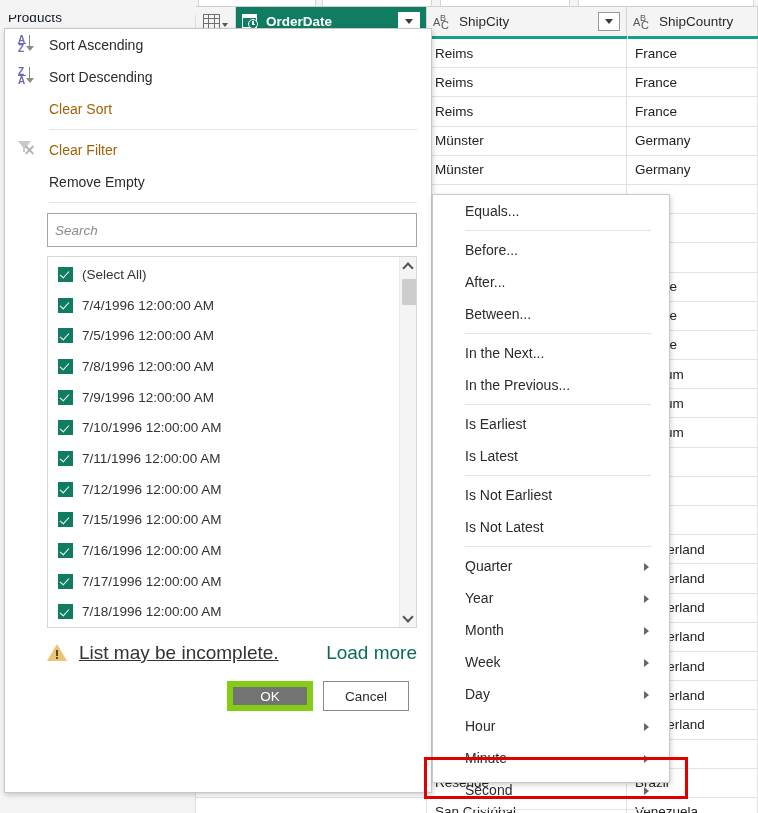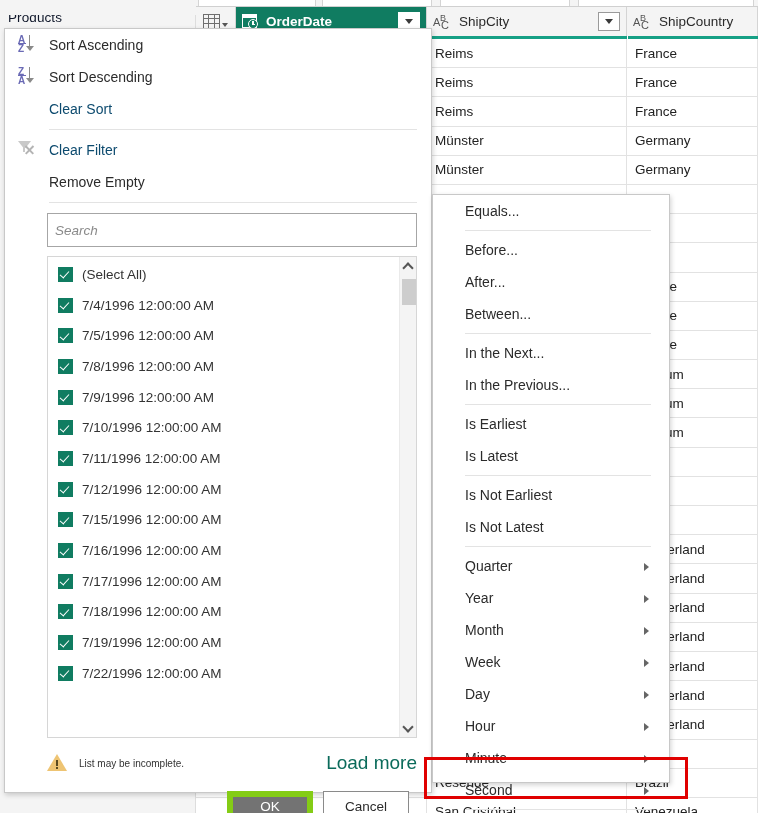--- a/index.html
+++ b/index.html
@@ -113,21 +113,21 @@
   
   .dropdown {
     position: absolute; left: 4px; top: 28px; width: 428px; height: 765px;
     background: #ffffff; border: 1px solid #c8c8c8;
     box-shadow: 1px 2px 5px rgba(0,0,0,.18);
   }
   .menu-item {
     position: relative; height: 32px; display: flex; align-items: center;
     padding-left: 44px; font-size: 14px; color: #2b2b2b; cursor: default;
   }
-  .menu-item.disabled { color: #0c4a6e; }
+  .menu-item.disabled { color: #a16207; }
   .menu-item .sub-arrow {
     position: absolute; right: 14px; top: 13px;
     width: 0; height: 0; border-top: 4px solid transparent;
     border-bottom: 4px solid transparent; border-left: 5px solid #666;
   }
   .menu-sep { height: 1px; background: #e3e3e3; margin: 4px 14px 4px 44px; }
 
   .icon-slot { position: absolute; left: 12px; top: 6px; width: 22px; height: 20px; }
   .sort-icon { font-family: "Liberation Sans", sans-serif; position: relative; width: 22px; height: 20px; }
   .sort-icon .l1 { position: absolute; left: 1px; top: -1px; font-size: 10px; color: #6a6ab5; font-weight: bold; }
@@ -152,21 +152,21 @@
   .search-wrap { padding: 6px 14px 4px 42px; }
   .search-box {
     width: 100%; height: 27px; border: 1px solid #a6a6a6; background: #ffffff;
     padding: 16px 7px; font-size: 13.5px; font-style: italic; color: #8a8a8a;
     font-family: "Liberation Sans", sans-serif;
   }
   .search-box::placeholder { color: #8a8a8a; font-style: italic; }
 
   
   .list-frame {
-    position: relative; margin: 5px 14px 0 42px; height: 482px;
+    position: relative; margin: 5px 14px 0 42px; height: 372px;
     border: 1px solid #d6d6d6; background: #ffffff; overflow: hidden;
   }
   .list-scroll { position: absolute; left: 0; top: 0; right: 17px; bottom: 0; overflow: hidden; padding-top: 2px; }
   .list-row { height: 30.7px; display: flex; align-items: center; padding-left: 10px; gap: 9px;
      font-size: 13.5px; color: #333; }
   .chk {
     width: 15px; height: 15px; background: #107C61; flex: none;
     display: flex; align-items: center; justify-content: center;
     position: relative;
   }
@@ -190,21 +190,21 @@
     display: flex; align-items: center; margin: 13px 14px 0 42px; height: 24px;
   }
   .warn-icon { width: 20px; height: 18px; position: relative; flex: none; margin-right: 12px; }
   .warn-icon .tri {
     position: absolute; left: 0; top: 0; width: 0; height: 0;
     border-left: 10px solid transparent; border-right: 10px solid transparent;
     border-bottom: 17px solid #eec473;
   }
   .warn-icon .bang { position: absolute; left: 9px; top: 6px; width: 2px; height: 6px; background: #5a4a20; }
   .warn-icon .bangdot { position: absolute; left: 9px; top: 13.4px; width: 2px; height: 2px; background: #5a4a20; }
-  .incomplete-text { font-size: 10px; color: #333; flex: 1; }
+  .incomplete-text { font-size: 19px; color: #333; flex: 1; text-decoration: underline; }
   .load-more { font-size: 19px; color: #0b6b5b; cursor: pointer; }
 
   .btn-row { display: flex; justify-content: flex-end; gap: 10px; margin: 16px 22px 0 0; }
   .btn {
     height: 30px; min-width: 86px; display: flex; align-items: center; justify-content: center;
     font-size: 13.5px; font-family: "Liberation Sans", sans-serif; cursor: pointer;
   }
   .btn-ok { background: #737373; color: #ffffff; border: 6px solid #84cc16; }
   .btn-cancel { background: #ffffff; color: #2b2b2b; border: 1px solid #8a8a8a; }
 

